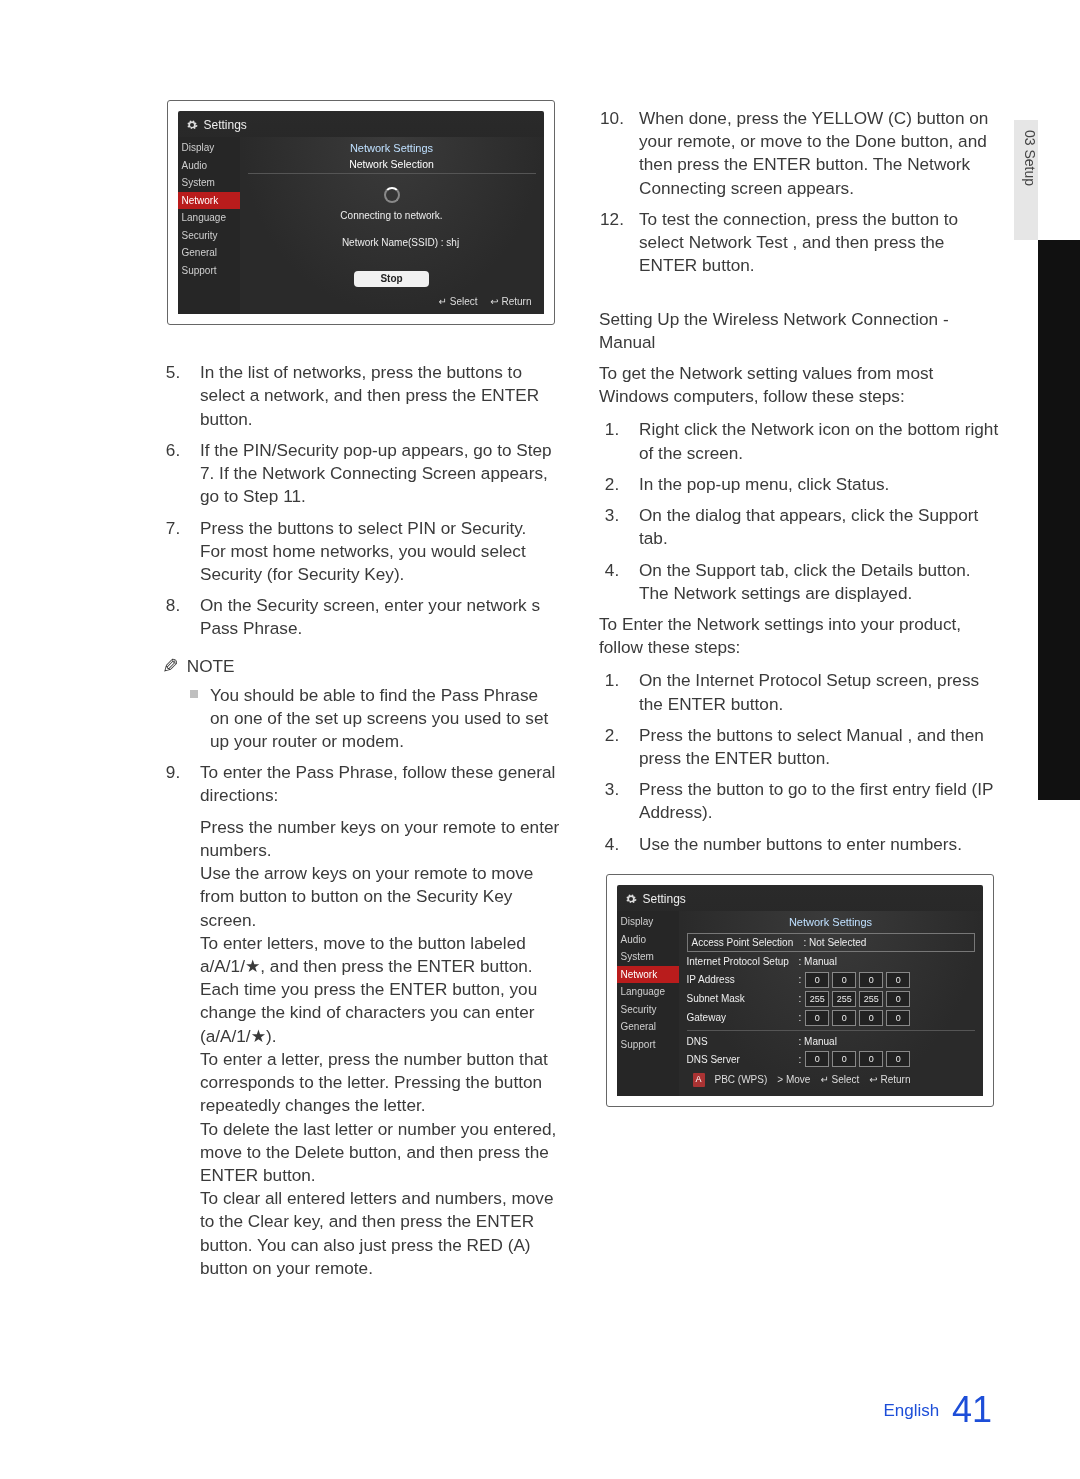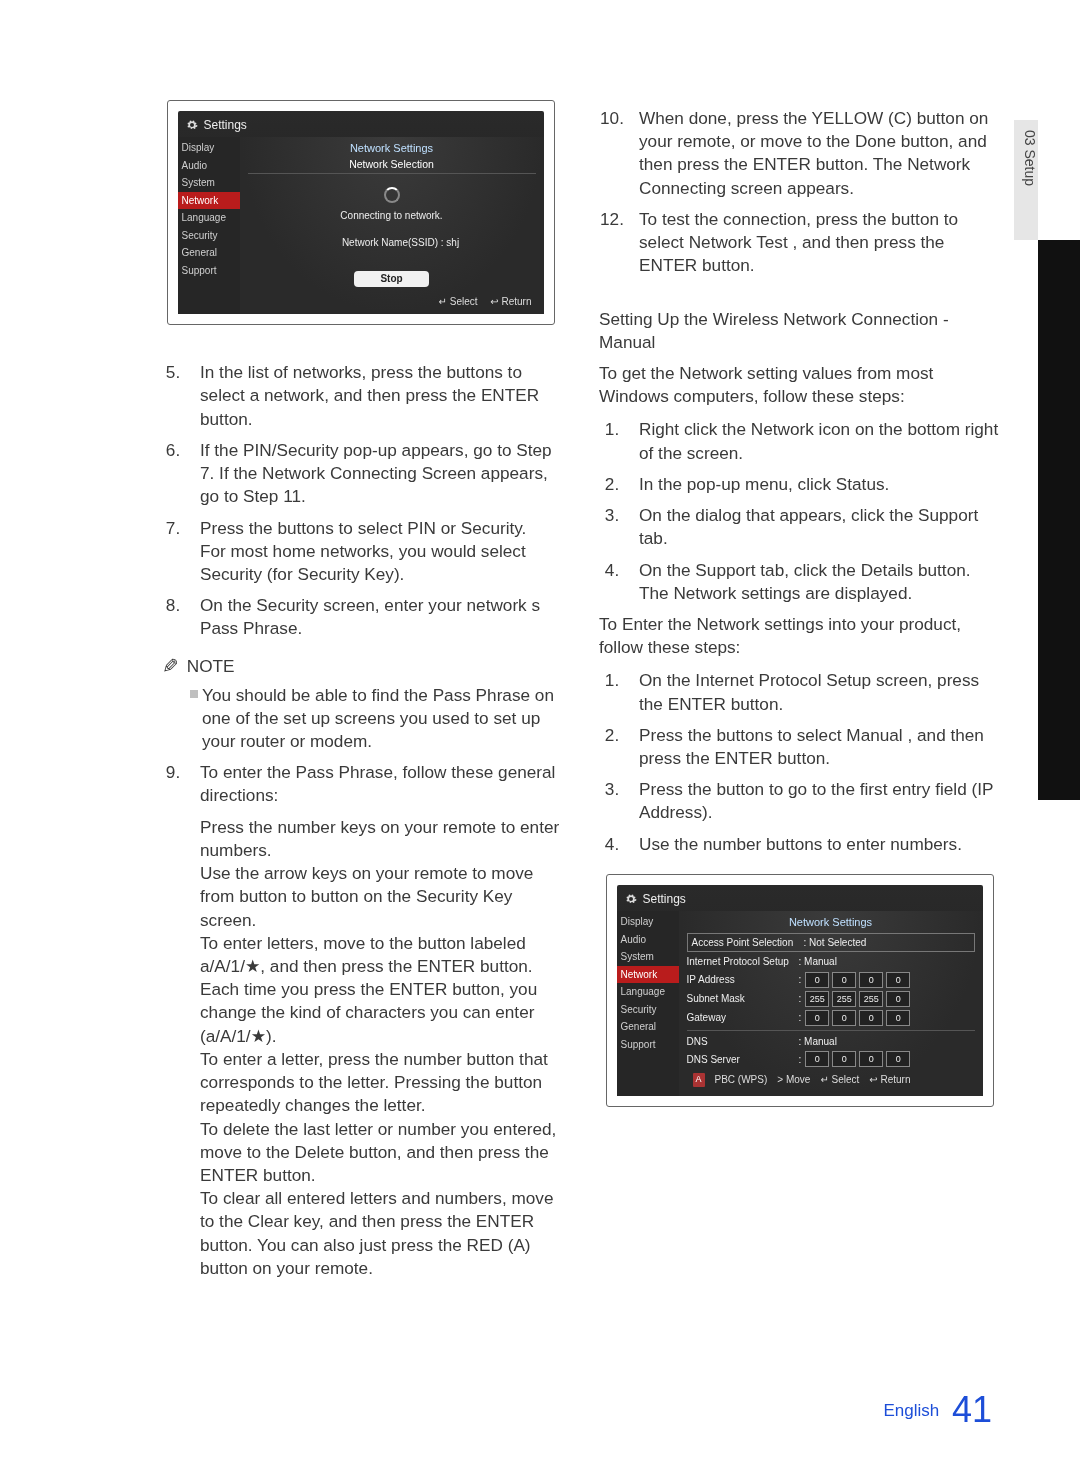--- a/index.html
+++ b/index.html
@@ -72,21 +72,21 @@
     align-items: center;
     gap: 8px;
     margin: 12px 0 4px 2px;
   }
   .note-icon {
     font-size: 20px;
     transform: scaleX(-1);
   }
   .bullet-row {
     display: flex;
-    gap: 4px;
+    gap: 12px;
     margin-left: 30px;
     margin-bottom: 8px;
   }
   .bullet-sq {
     width: 8px; height: 8px; background: #bfbfbf; margin-top: 6px; flex: none;
   }
   .para {
     margin: 6px 0 10px 0;
   }
   .subhead {

